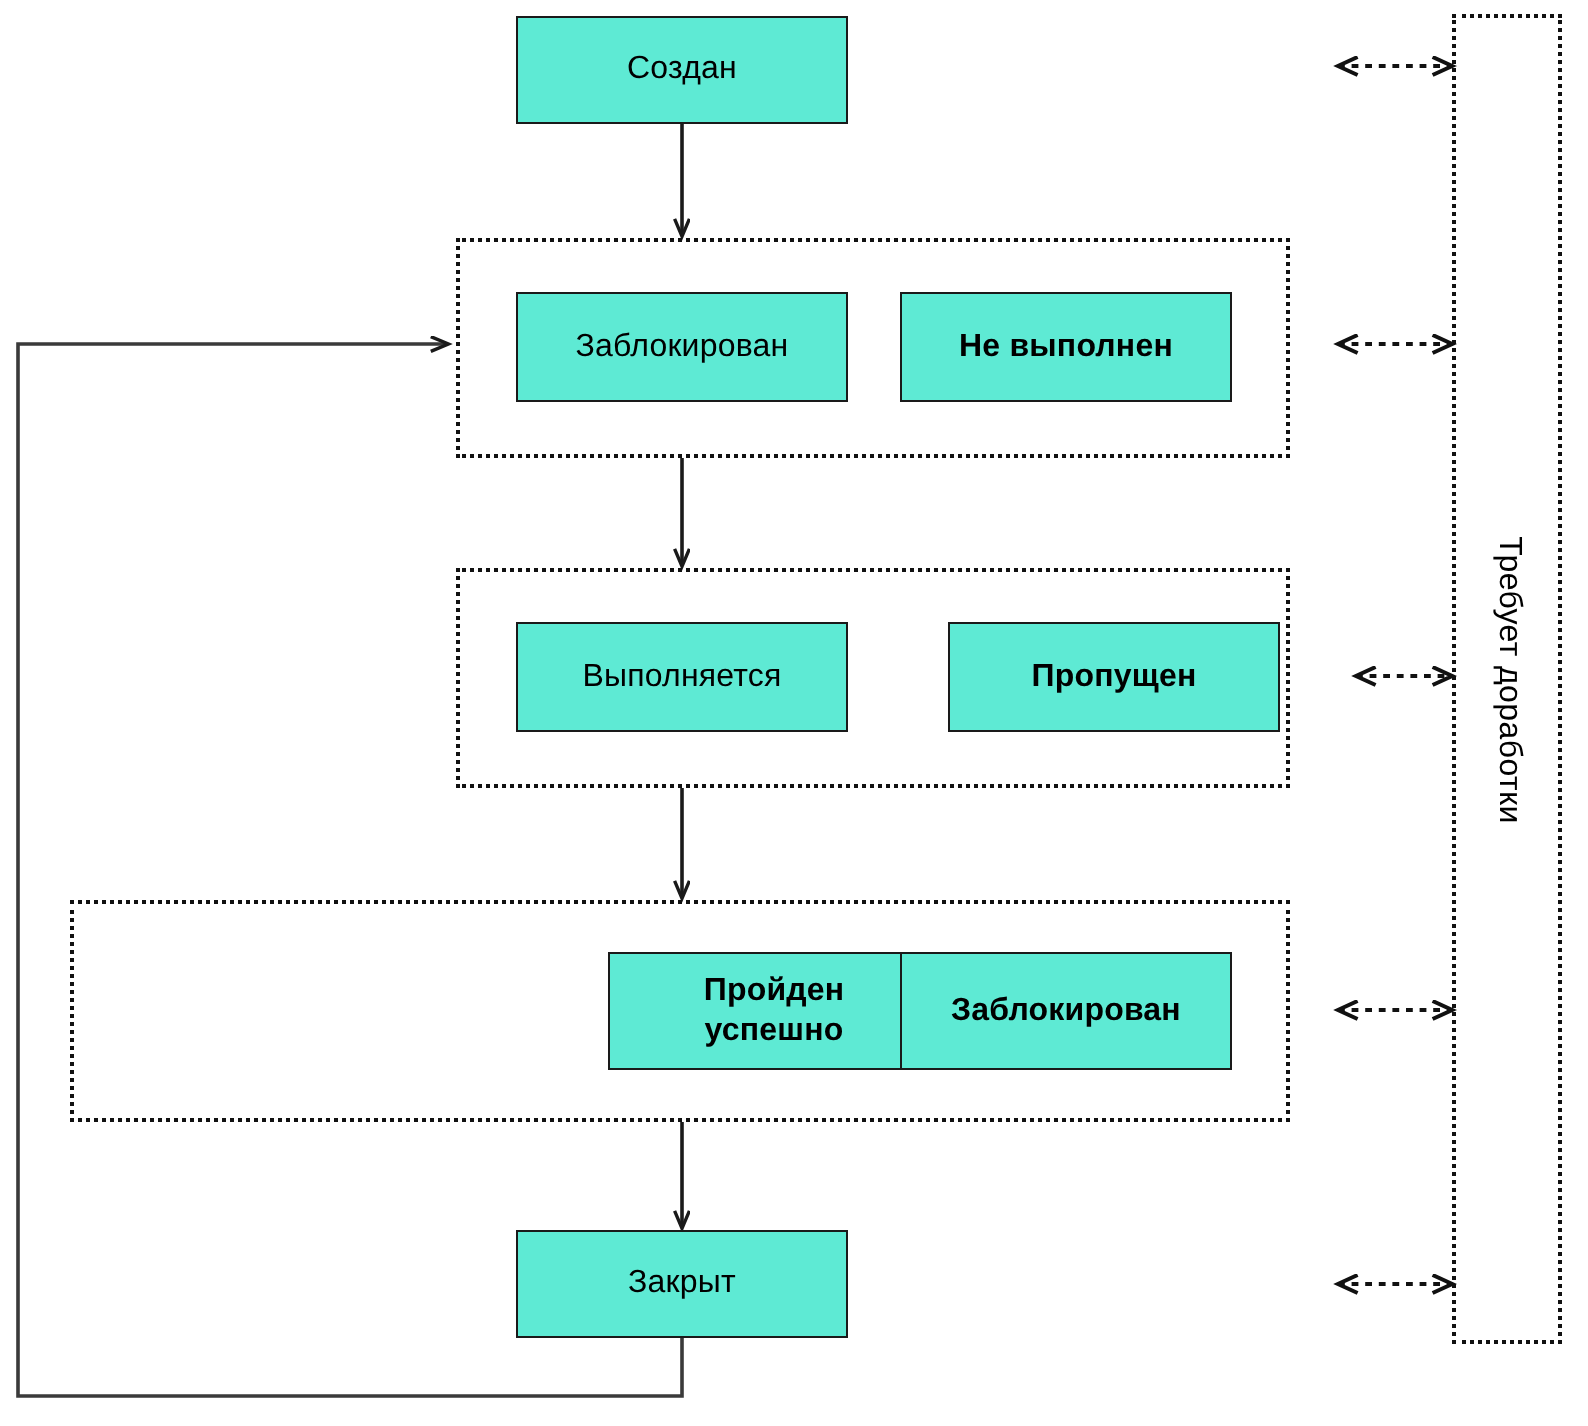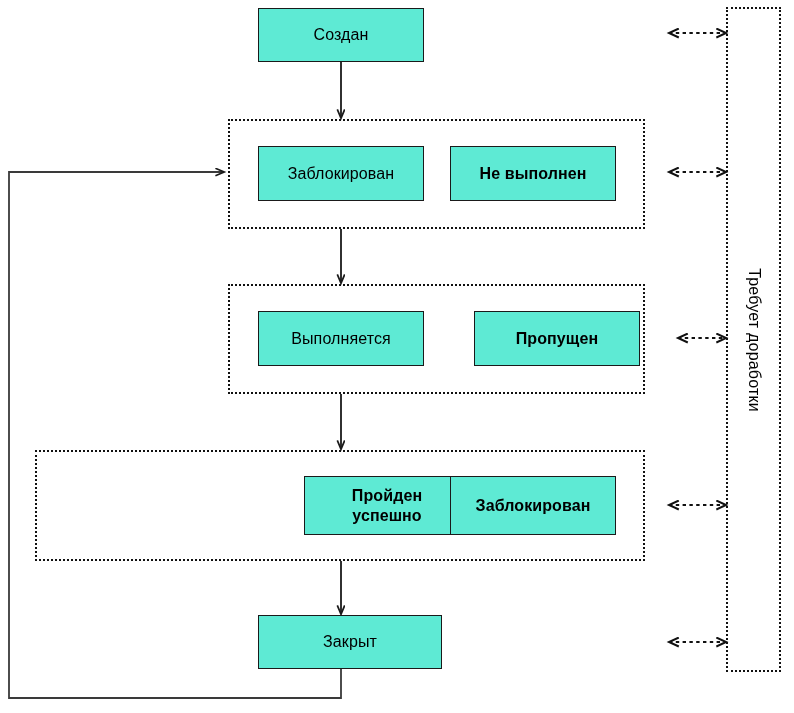--- a/index.html
+++ b/index.html
@@ -121,19 +121,19 @@
   <div class="node" style="left:258px; top:311px; width:166px; height:55px;">Выполняется</div>
 
   <div class="node bold" style="left:450px; top:311px; width:166px; height:55px;margin-left:24px;">Пропущен</div>
 
 
   <div class="node bold" style="left:258px; top:476px; width:166px; height:59px;margin-left:46px;">Пройден
 успешно</div>
 
   <div class="node bold" style="left:450px; top:476px; width:166px; height:59px;">Заблокирован</div>
 
-  <div class="node" style="left:258px; top:615px; width:184px; height:54px;">Закрыт</div>
+  <div class="node" style="left:258px; top:615px; width:166px; height:54px;">Закрыт</div>
 
   <div class="sidepanel" style="left:726px; top:7px; width:55px; height:665px;">
     <span class="sidepanel-label">Требует доработки</span>
   </div>
 
 </div>
 
 </body></html>

